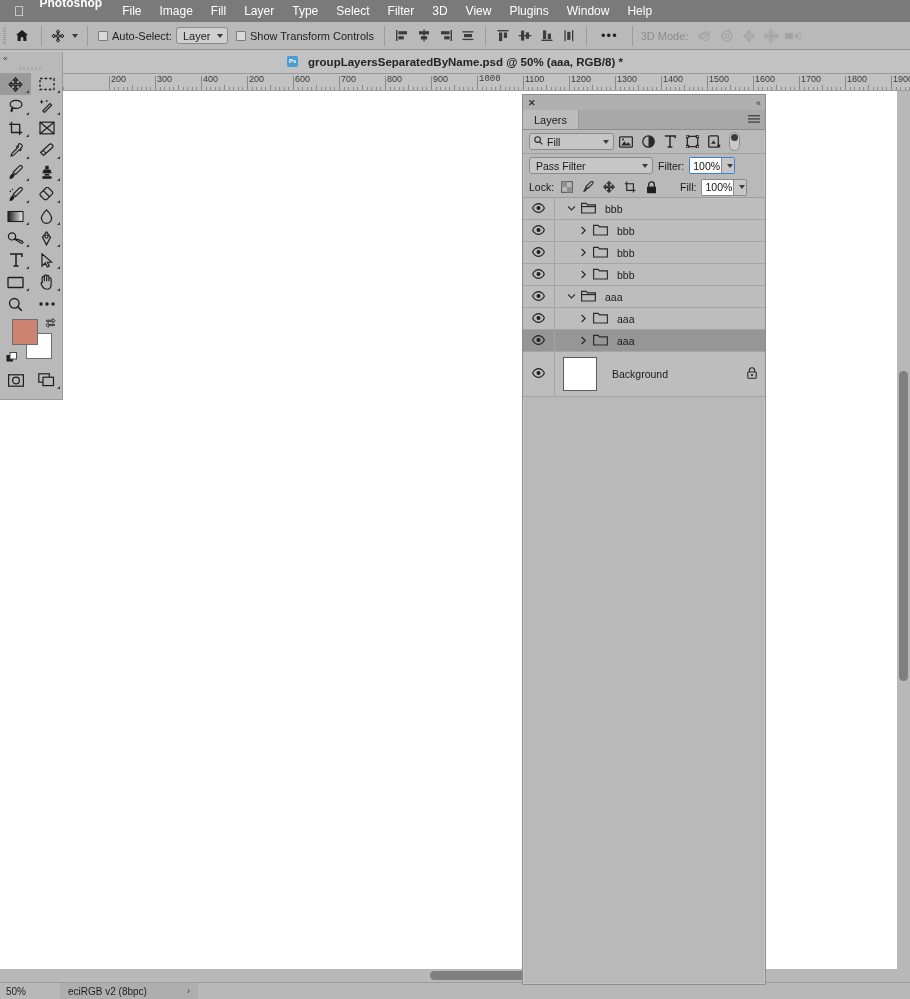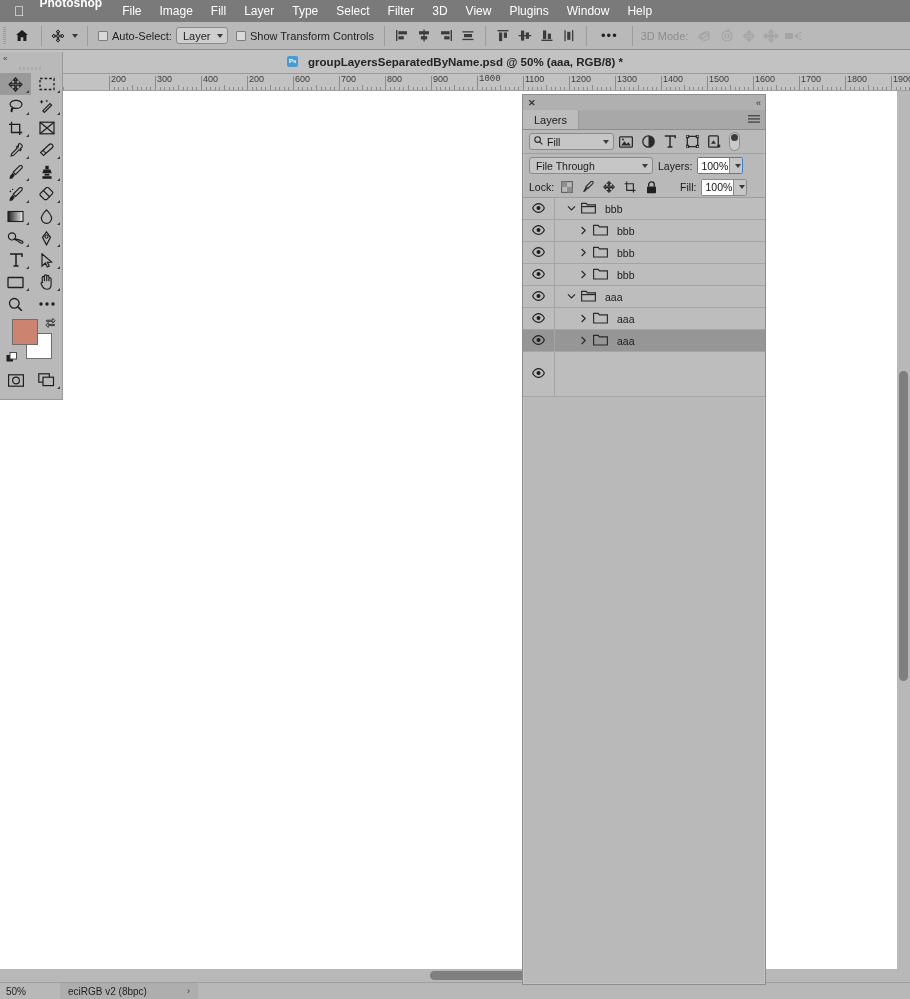--- a/index.html
+++ b/index.html
@@ -1103,24 +1103,24 @@
             <path d="M9.4 9.6 12.2 9.6 12.2 12.4 9.4 12.4z" fill="#2a2a2a"></path>
           </svg>
       </div>
       <div class="toggle-pill">
           <b></b>
         </div>
     </div>
 
     <div class="blendrow">
       <div class="blendsel">
-        <span>File Through</span>
+        <span>Pass Filter</span>
         <span class="ar caret"></span>
       </div>
-      <span class="fieldlbl">Layers:</span>
+      <span class="fieldlbl">Filter:</span>
       <span class="numfield">
         <span class="val">100%</span>
         <span class="stp">
             <span class="caret"></span>
           </span>
       </span>
     </div>
 
     <div class="lockrow">
       <span class="fieldlbl">Lock:</span>
@@ -1306,17 +1306,26 @@
             <span class="lname" style="margin-left: 4px;">aaa</span>
           </div>
         </div>
         <div class="lrow tall">
           <div class="eye">
             <span><svg width="13" height="10" viewBox="0 0 13 10">
                 <path d="M6.5 0.6C3 0.6 1 4 0.7 5c.3 1 2.3 4.4 5.8 4.4S12 6 12.3 5C12 4 10 0.6 6.5 0.6z" fill="none" stroke="#1e1e1e" stroke-width="1.1"></path>
                 <circle cx="6.5" cy="5" r="2" fill="#1e1e1e"></circle>
               </svg></span>
           </div>
+          <div class="content">
+            <span class="thumb-w" style="margin-left: 2px;"></span>
+            <span class="lname" style="margin-left: 10px;">Background</span>
+            <span class="lock-ico"><svg width="10" height="12" viewBox="0 0 10 12">
+                <path d="M2.4 5V3.3a2.6 2.6 0 0 1 5.2 0V5" fill="none" stroke="#2a2a2a" stroke-width="1.1"></path>
+                <rect x="0.8" y="5" width="8.4" height="6.2" rx="0.8" fill="none" stroke="#2a2a2a" stroke-width="1.1"></rect>
+                <circle cx="5" cy="8.1" r="1.1" fill="#2a2a2a"></circle>
+              </svg></span>
+          </div>
         </div>
       </div>
   </div>
 
 </div>
 
 </body></html>

